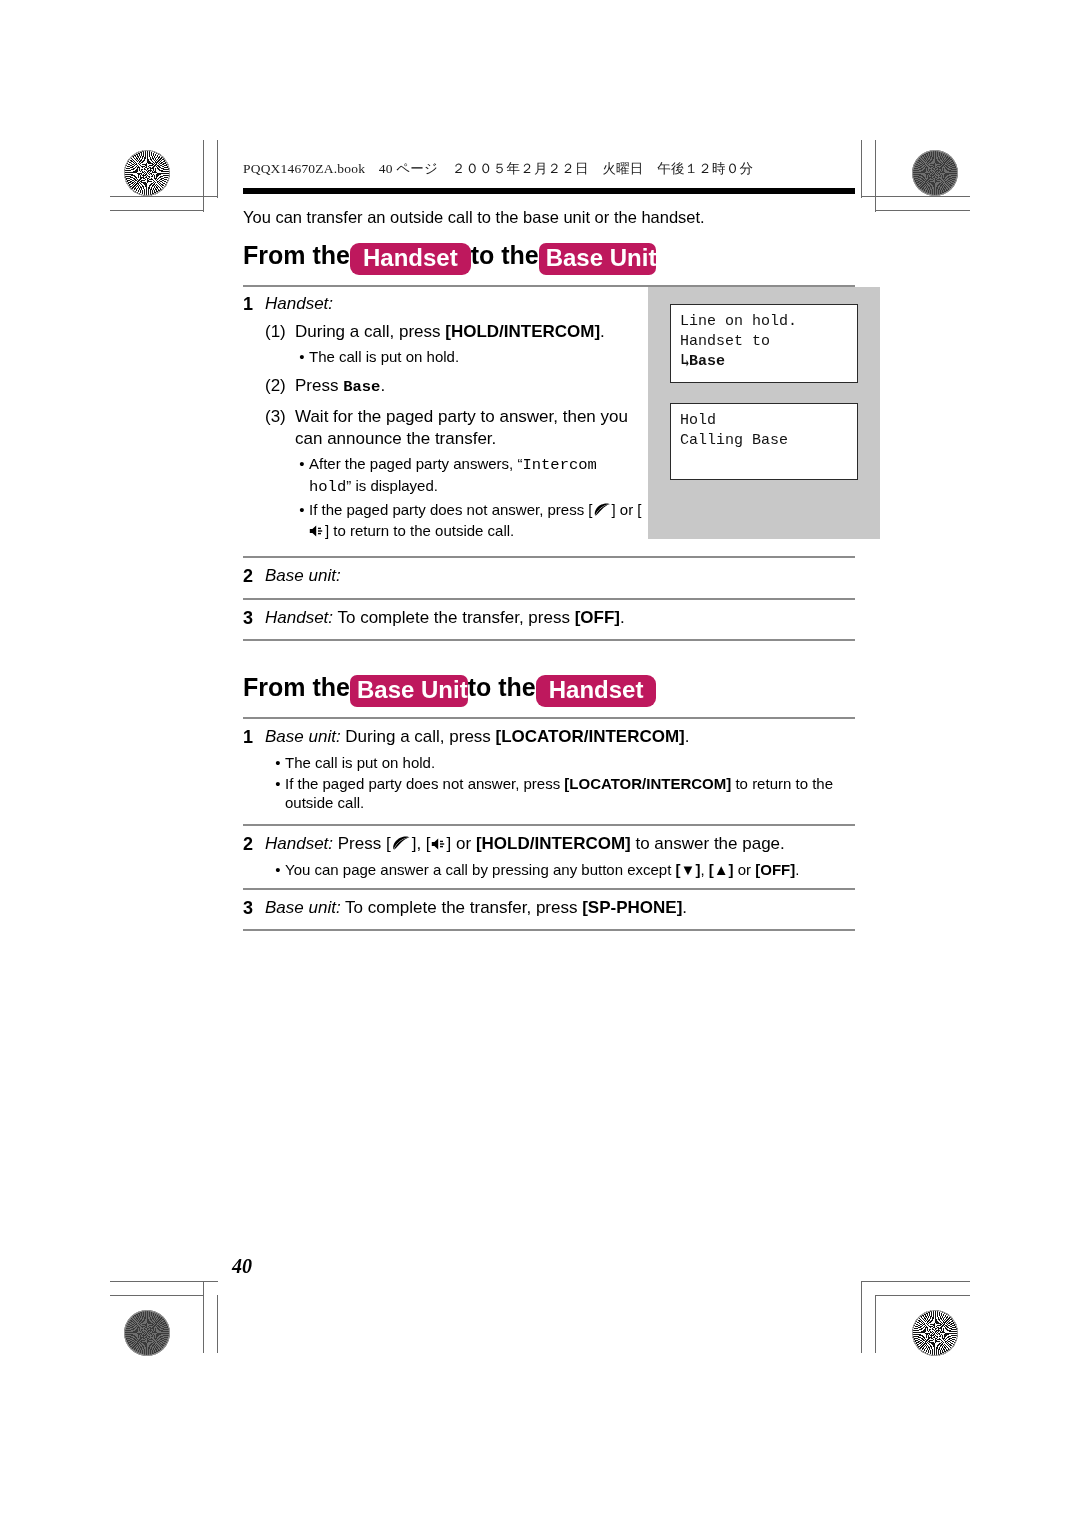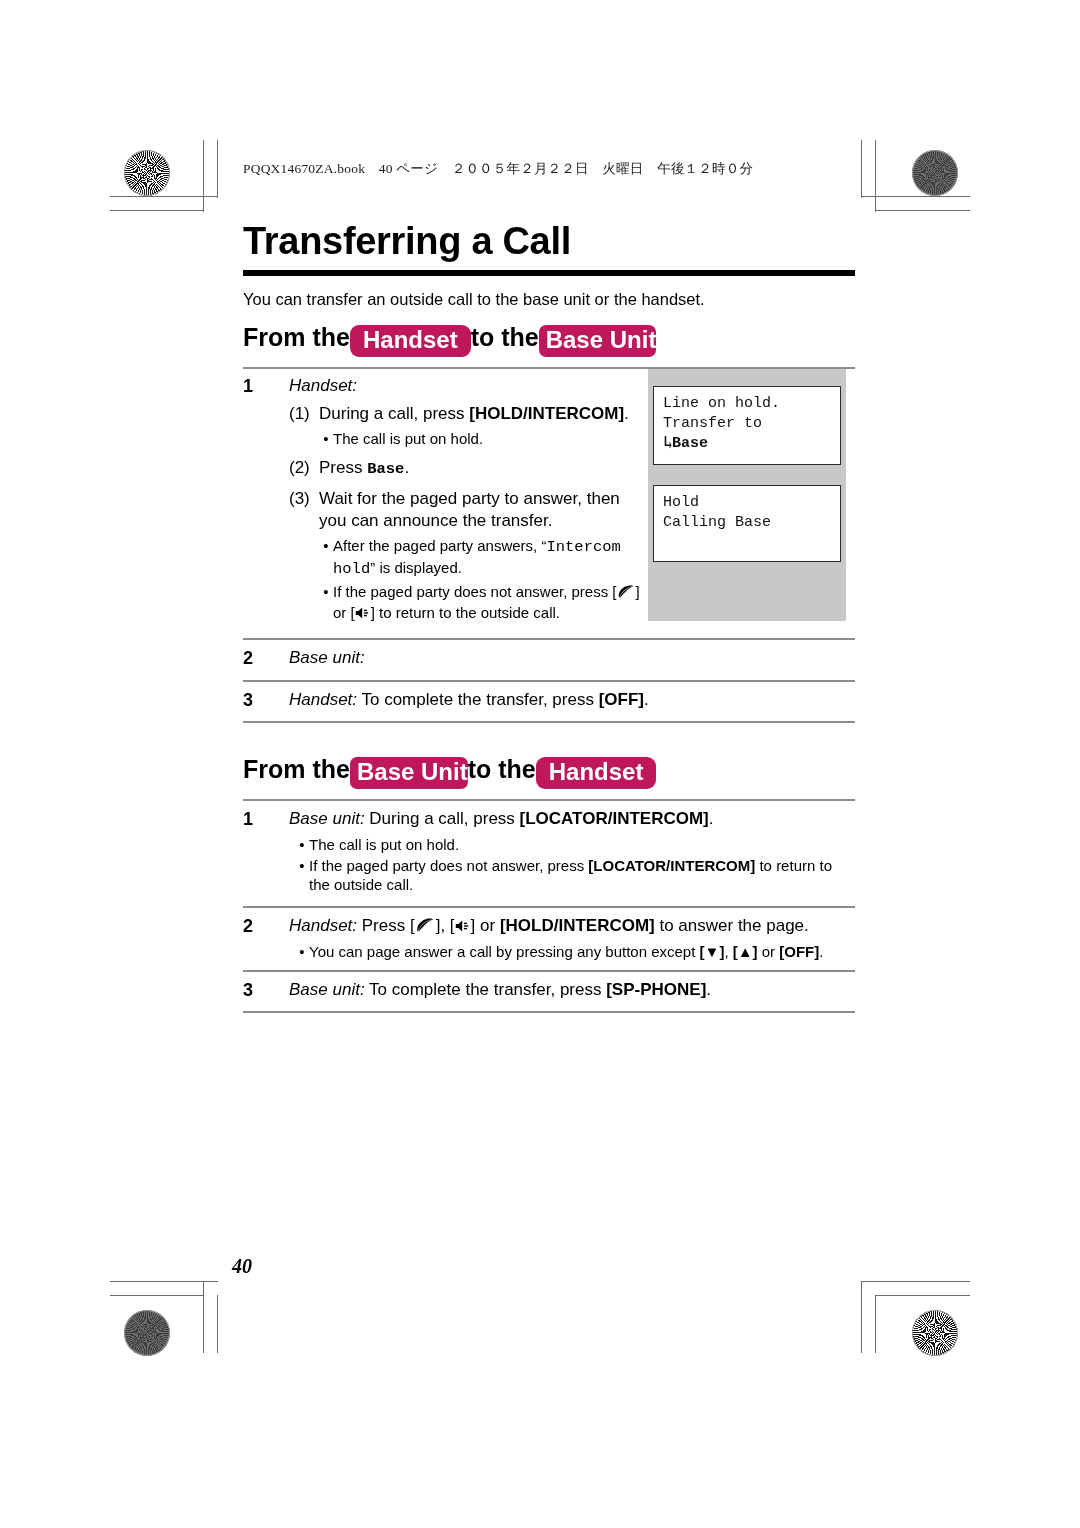--- a/index.html
+++ b/index.html
@@ -108,21 +108,21 @@
     display: flex;
     font-size: 17px;
     line-height: 1.3;
   }
   .step-num {
     font-weight: bold;
     font-size: 18px;
     width: 22px;
     flex: 0 0 22px;
   }
-  .step-body { flex: 1 1 auto; margin-left: 24px; }
+  .step-body { flex: 1 1 auto; }
   .it { font-style: italic; }
   .bold { font-weight: bold; }
   .mono {
     font-family: "Liberation Mono", monospace;
     font-size: 15.5px;
     font-weight: bold;
   }
   .mono-plain {
     font-family: "Liberation Mono", monospace;
     font-size: 15.5px;
@@ -146,21 +146,21 @@
   }
   .bullet-dot { width: 14px; flex: 0 0 14px; text-align: center; }
   .bullet-body { flex: 1 1 auto; }
 
   
   #lcd-panel {
     position: absolute;
     background: #c8c8c8;
     left: 405px;
     top: 0;
-    width: 198px;
+    width: 232px;
   }
   .lcd {
     background: #ffffff;
     border: 1.6px solid #2a2a2a;
     margin: 0 auto;
     width: 168px;
     padding: 7px 9px 7px 9px;
     font-family: "Liberation Mono", monospace;
     font-size: 15px;
     line-height: 1.36;
@@ -218,42 +218,41 @@
 
 <div class="cropline" style="left:862px; top:1281px; width:108px; height:1.3px;"></div>
 <div class="cropline" style="left:876px; top:1295px; width:94px; height:1.3px;"></div>
 <div class="cropline" style="left:861px; top:1281px; width:1.3px; height:72px;"></div>
 <div class="cropline" style="left:875px; top:1295px; width:1.3px; height:58px;"></div>
 
 <div id="page-content">
 
   <div class="book-header">PQQX14670ZA.book　40 ページ　２００５年２月２２日　火曜日　午後１２時０分</div>
 
-  <div class="page-title">Transferring a Call</div>
   <div class="title-rule"></div>
 
   <div class="intro">You can transfer an outside call to the base unit or the handset.</div>
 
   <div class="section-head">
     <span>From the</span>
     <span class="badge">Handset</span>
     <span>to the</span>
     <span class="badge tight">Base Unit</span>
   </div>
 
   <div style="height:10px"></div>
   <div class="rule"></div>
 
   <div class="steps" style="padding-top:6px;">
 
     <div id="lcd-panel" style="height:252px;">
       <div style="height:17px"></div>
       <div class="lcd">
         <div>Line on hold.</div>
-        <div>Transfer to</div>
+        <div>Handset to</div>
         <div>
           <span class="icn">
             <svg width="9" height="14" viewBox="0 0 9 14">
                 <path d="M1 1 H3.3 V9.5 H6.6 V6.8 L8.6 10.4 L6.6 13.6 V10.9 H1.7 V1 Z" fill="#111"></path>
               </svg>
           </span><span class="b">Base</span>
         </div>
       </div>
       <div style="height:20px"></div>
       <div class="lcd">

